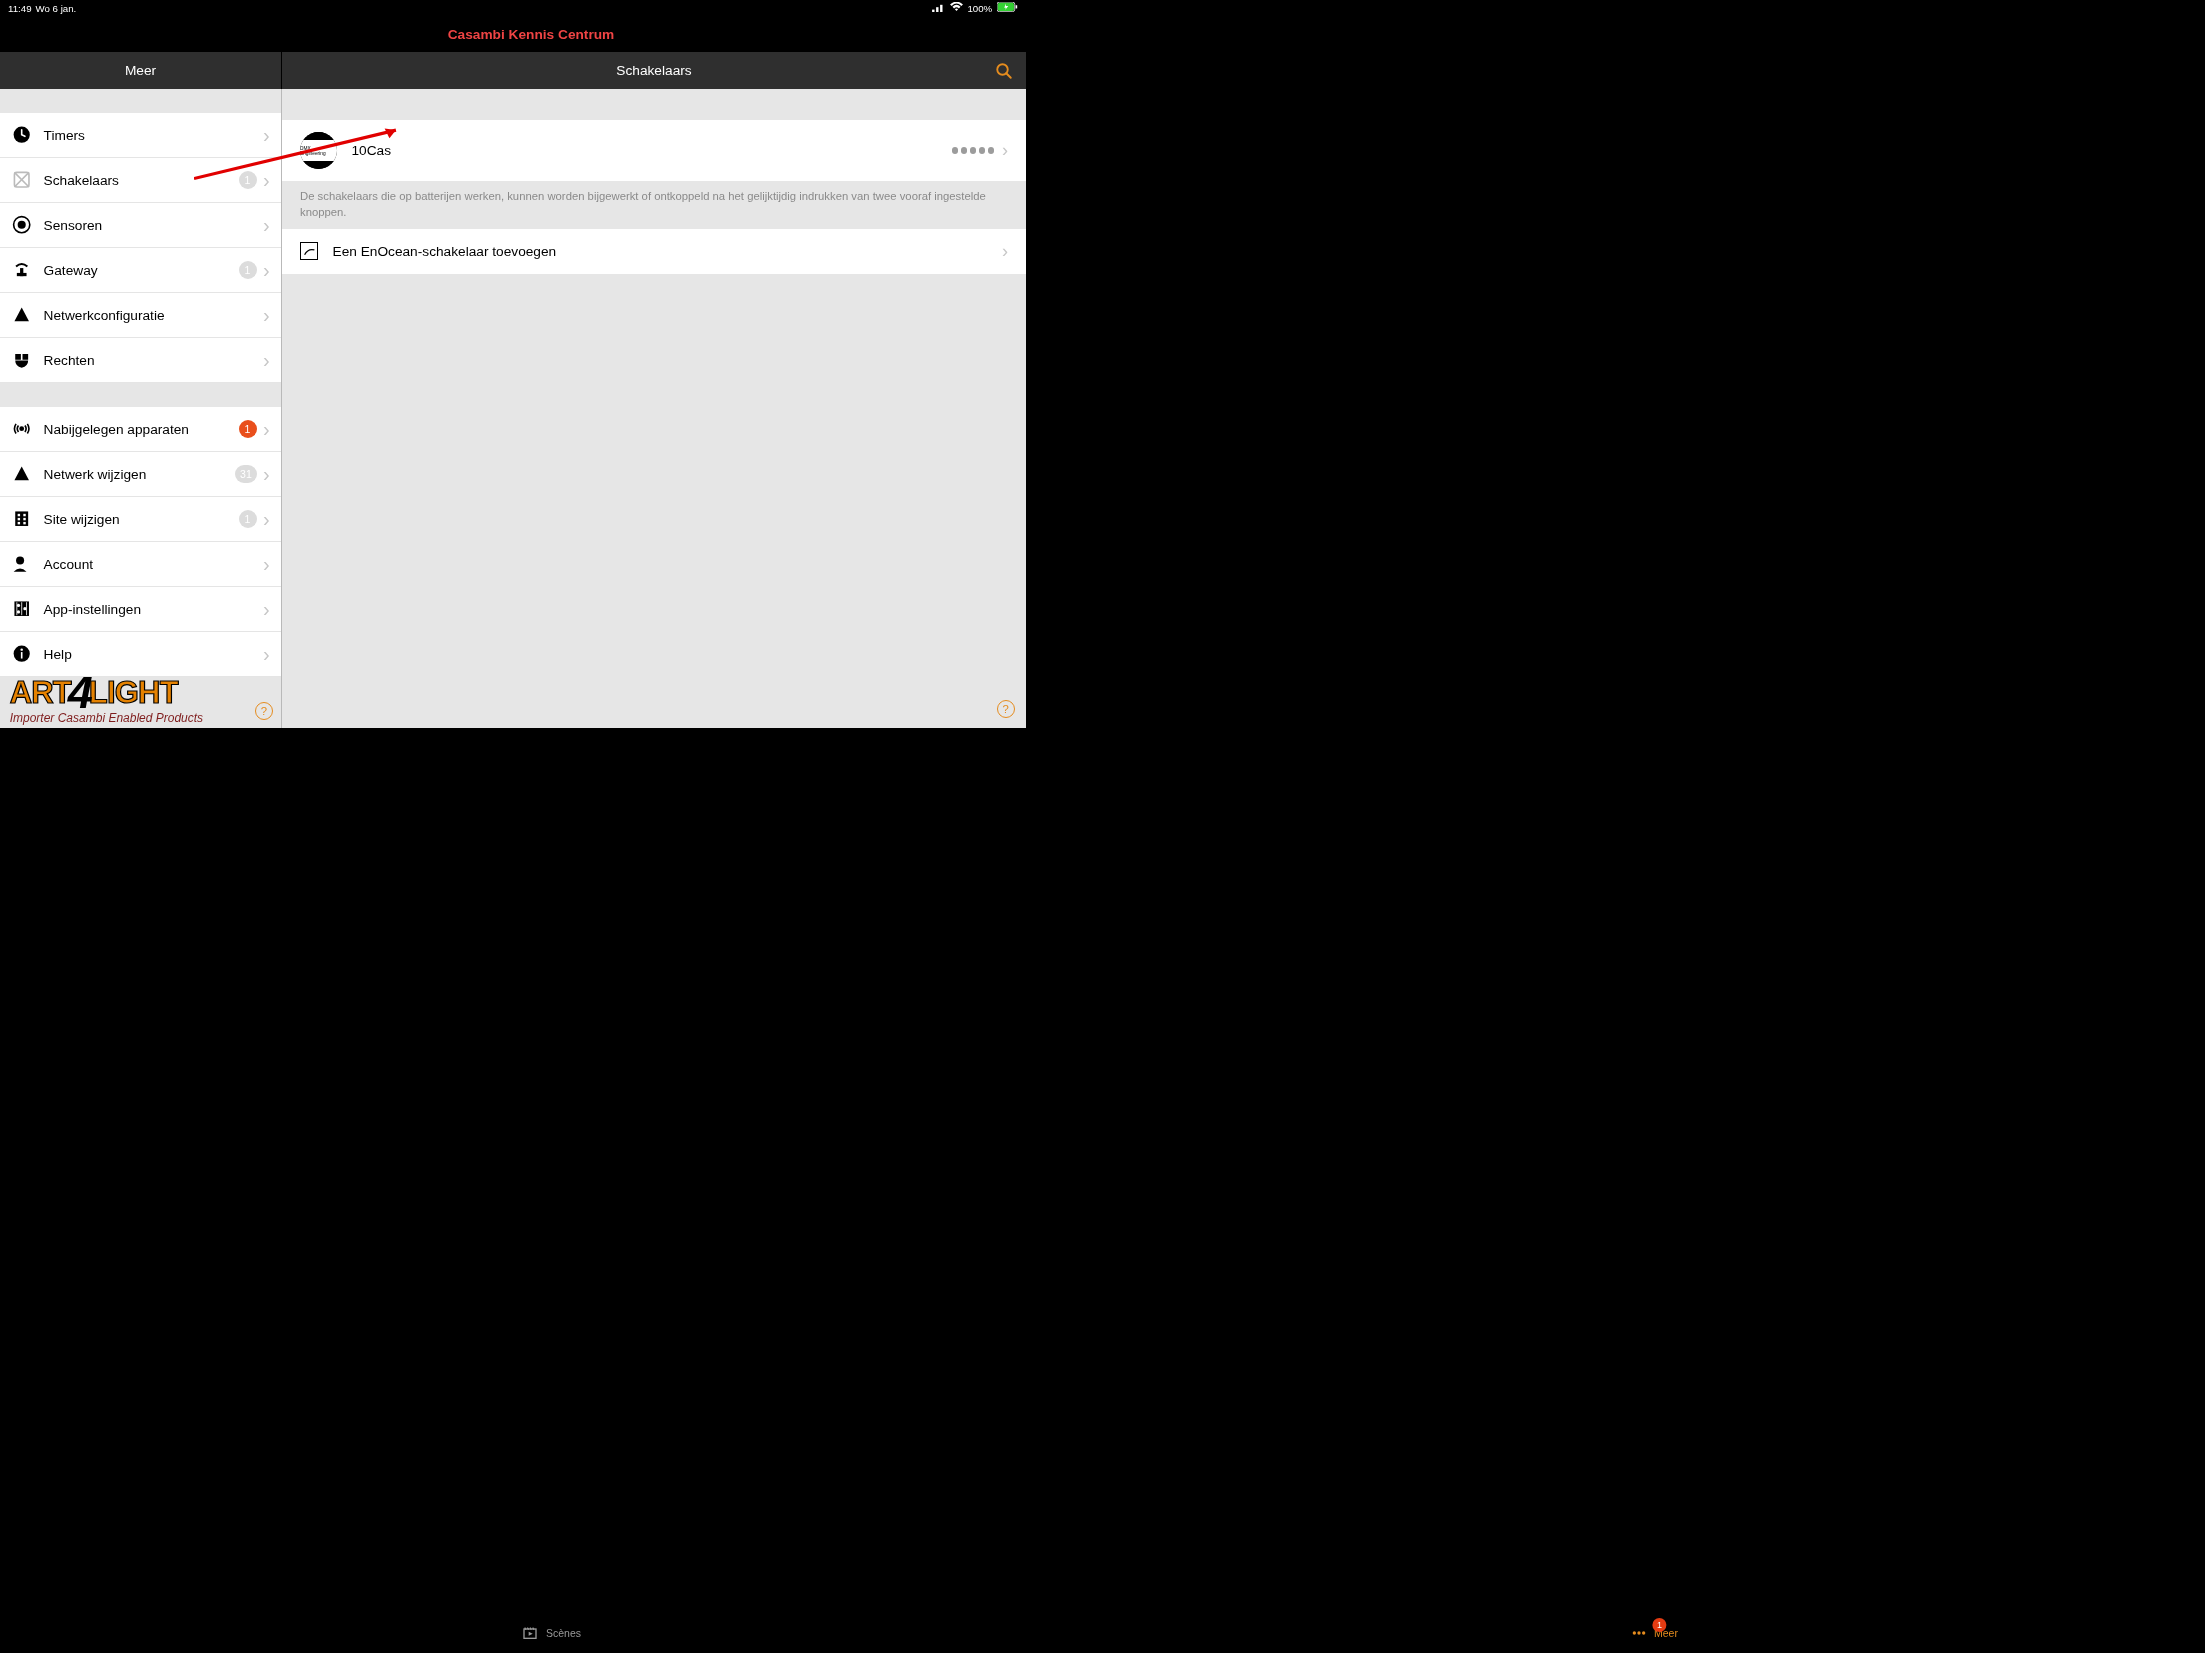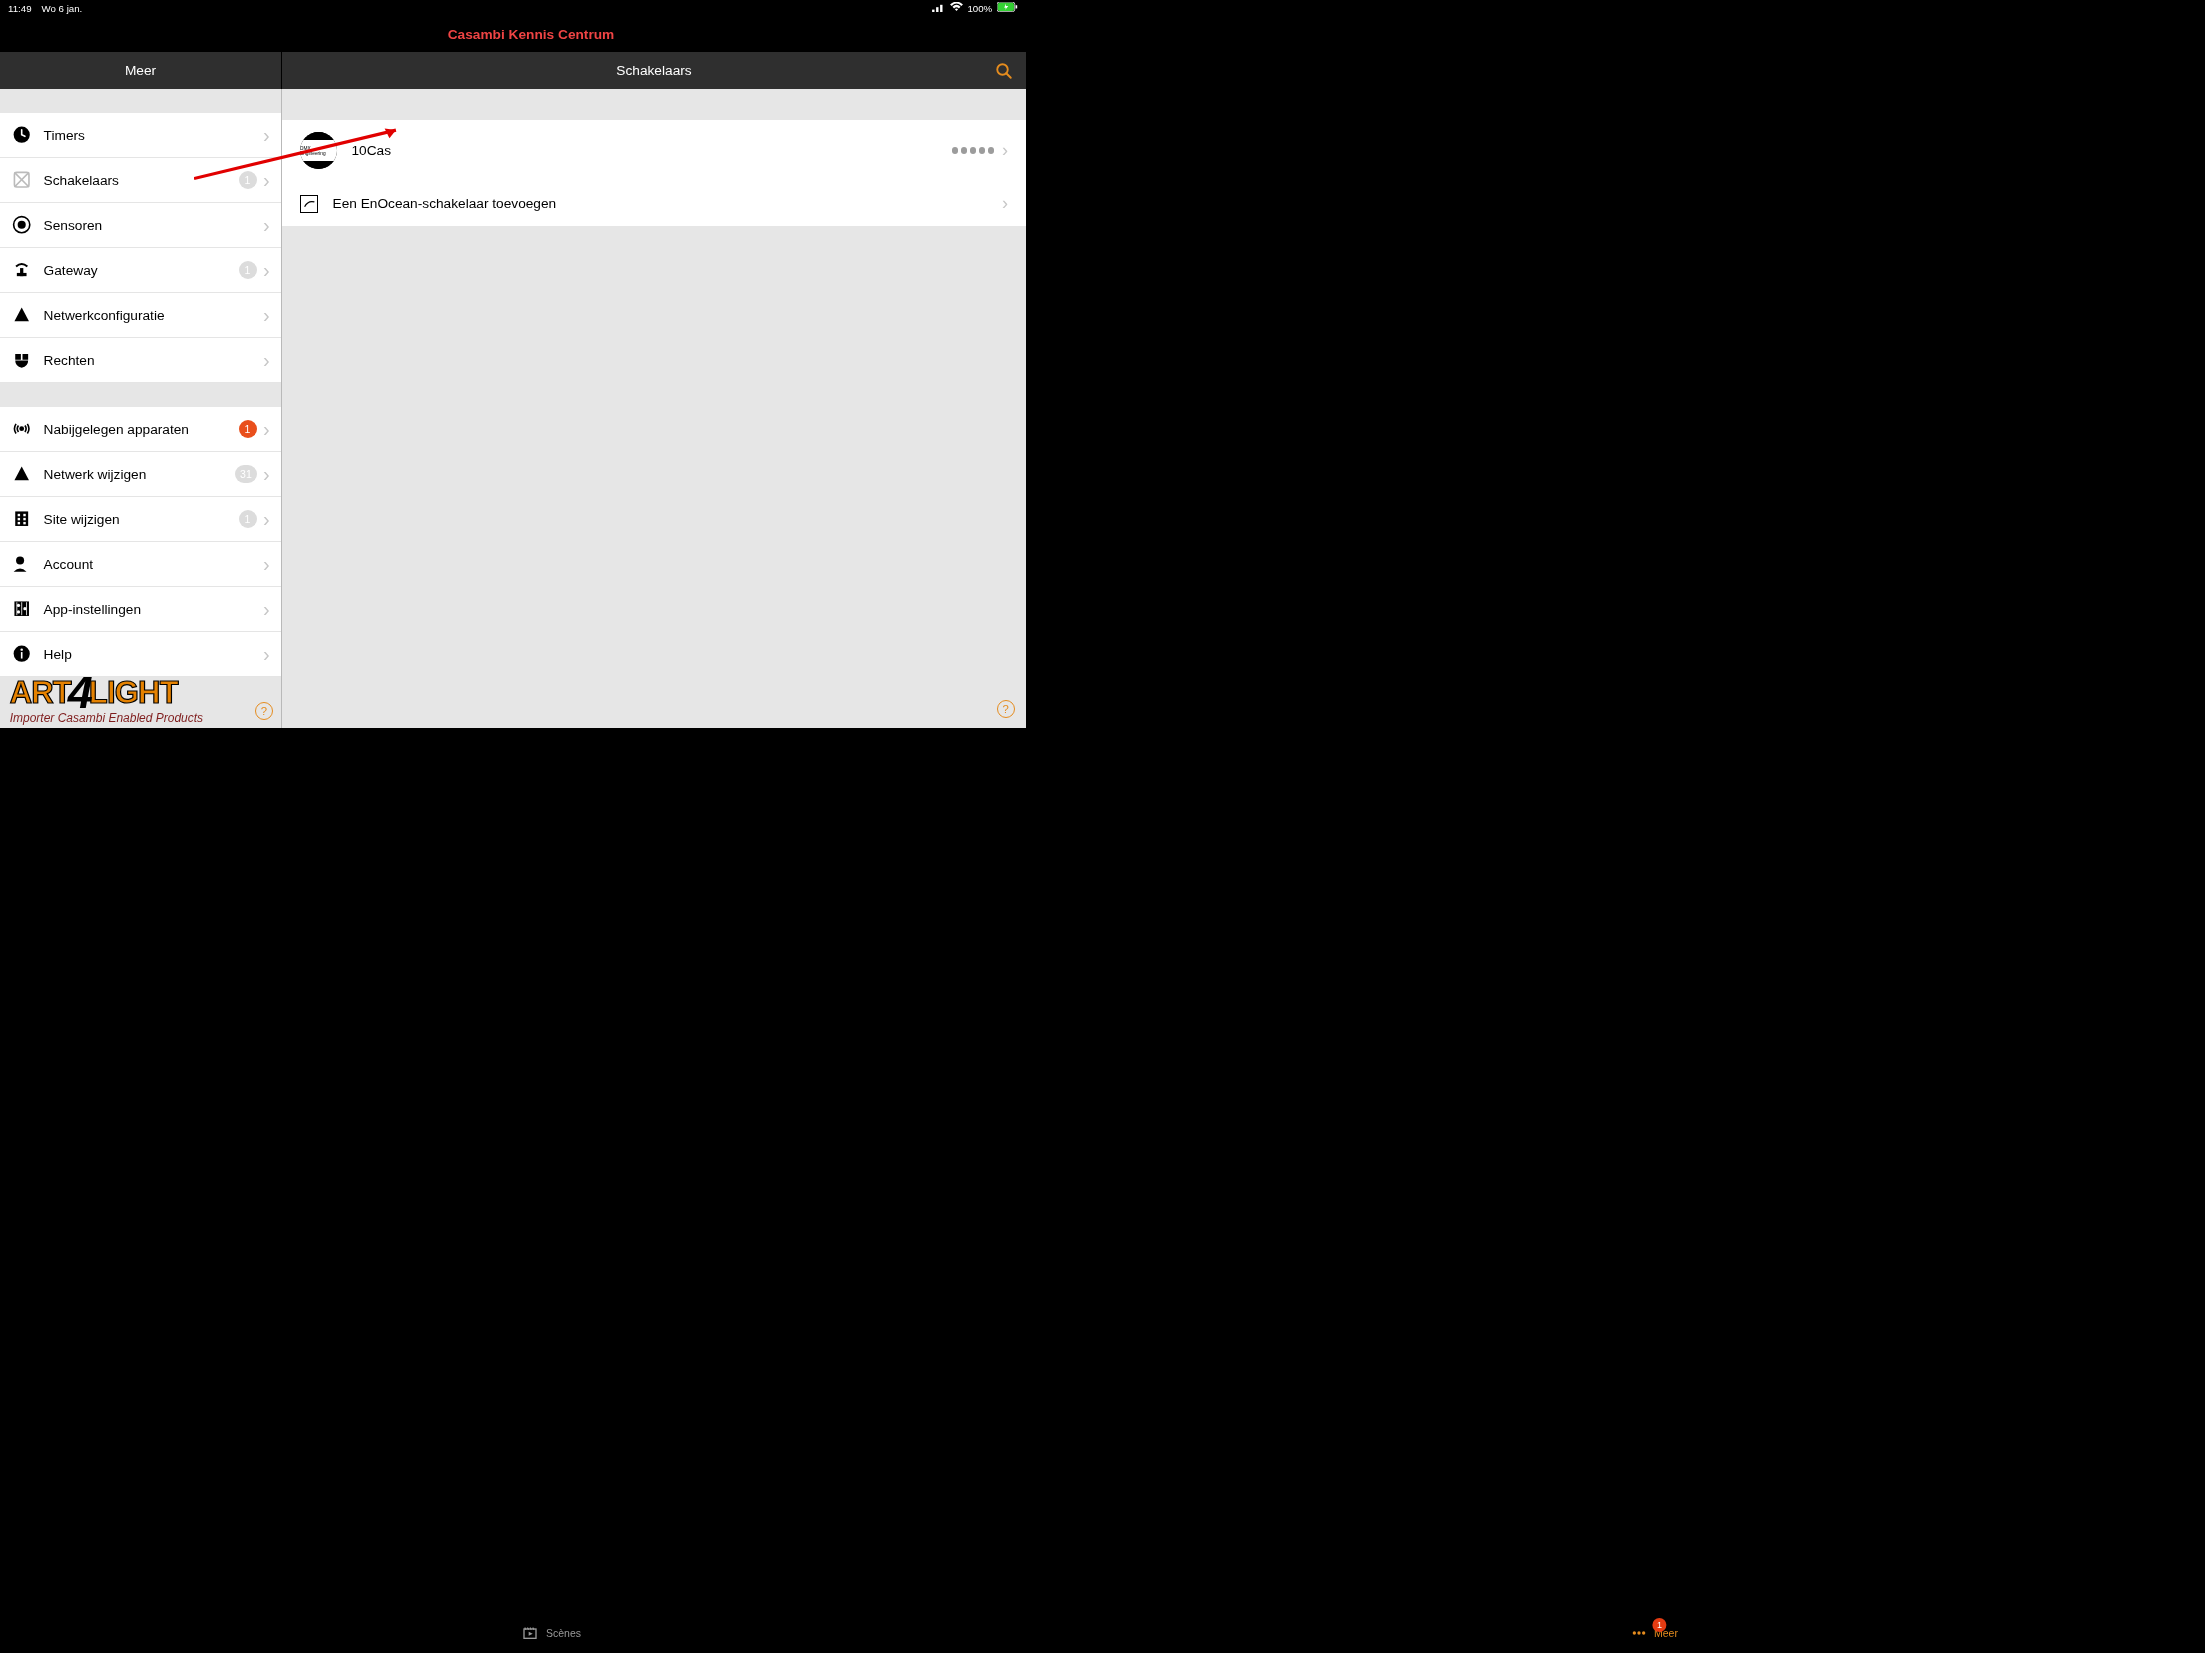--- a/index.html
+++ b/index.html
@@ -1,20 +1,20 @@
 <!DOCTYPE html>
 <html style="font-size:13px"><head>
 <meta charset="utf-8">
 <style>
   * { box-sizing: border-box; margin: 0; padding: 0; font-family: -apple-system, Helvetica, Arial, sans-serif; }
   html, body { width: 1026px; height: 768px; background: #000; overflow: hidden; }
 
   
   .status-bar { height: 16px; display: flex; justify-content: space-between; align-items: center; color: #fff; font-size: 9.7px; padding: 0 8px; font-weight: 500; }
-  .status-left { display: flex; gap: 10px; }
+  .status-left { display: flex; gap: 4px; }
   .status-right { display: flex; gap: 4.8px; align-items: center; }
 
   
   .title-bar { height: 36px; display: flex; align-items: center; justify-content: center; color: #ef4444; font-size: 13.7px; font-weight: 600; padding-left: 36px; }
 
   
   .toolbar { height: 37px; background: #2f2f2f; display: flex; }
   .toolbar-left { width: 282px; display: flex; align-items: center; justify-content: center; color: #fff; font-size: 13.7px; border-right: 0.8px solid #000; }
   .toolbar-right { flex: 1; display: flex; align-items: center; justify-content: center; position: relative; color: #fff; font-size: 13.7px; }
   .toolbar-search { position: absolute; right: 13px; top: 50%; transform: translateY(-50%); width: 18px; height: 18px; }
@@ -298,20 +298,21 @@
       <span class="dots">
         <span></span>
           <span></span>
           <span></span>
           <span></span>
           <span></span>
       </span>
       <span class="chev">›</span>
     </div>
 
+    <div class="desc">De schakelaars die op batterijen werken, kunnen worden bijgewerkt of ontkoppeld na het gelijktijdig indrukken van twee vooraf ingestelde knoppen.</div>
 
     <div class="row">
       <span class="eo-icon">
         <svg width="13" height="13" viewBox="0 0 16 16">
             <path d="M2 12 Q6 4 14 6" stroke="#000" stroke-width="1.5" fill="none"></path>
           </svg>
       </span>
       <span style="flex:1;font-size:13.7px">Een EnOcean-schakelaar toevoegen</span>
       <span class="chev">›</span>
     </div>

